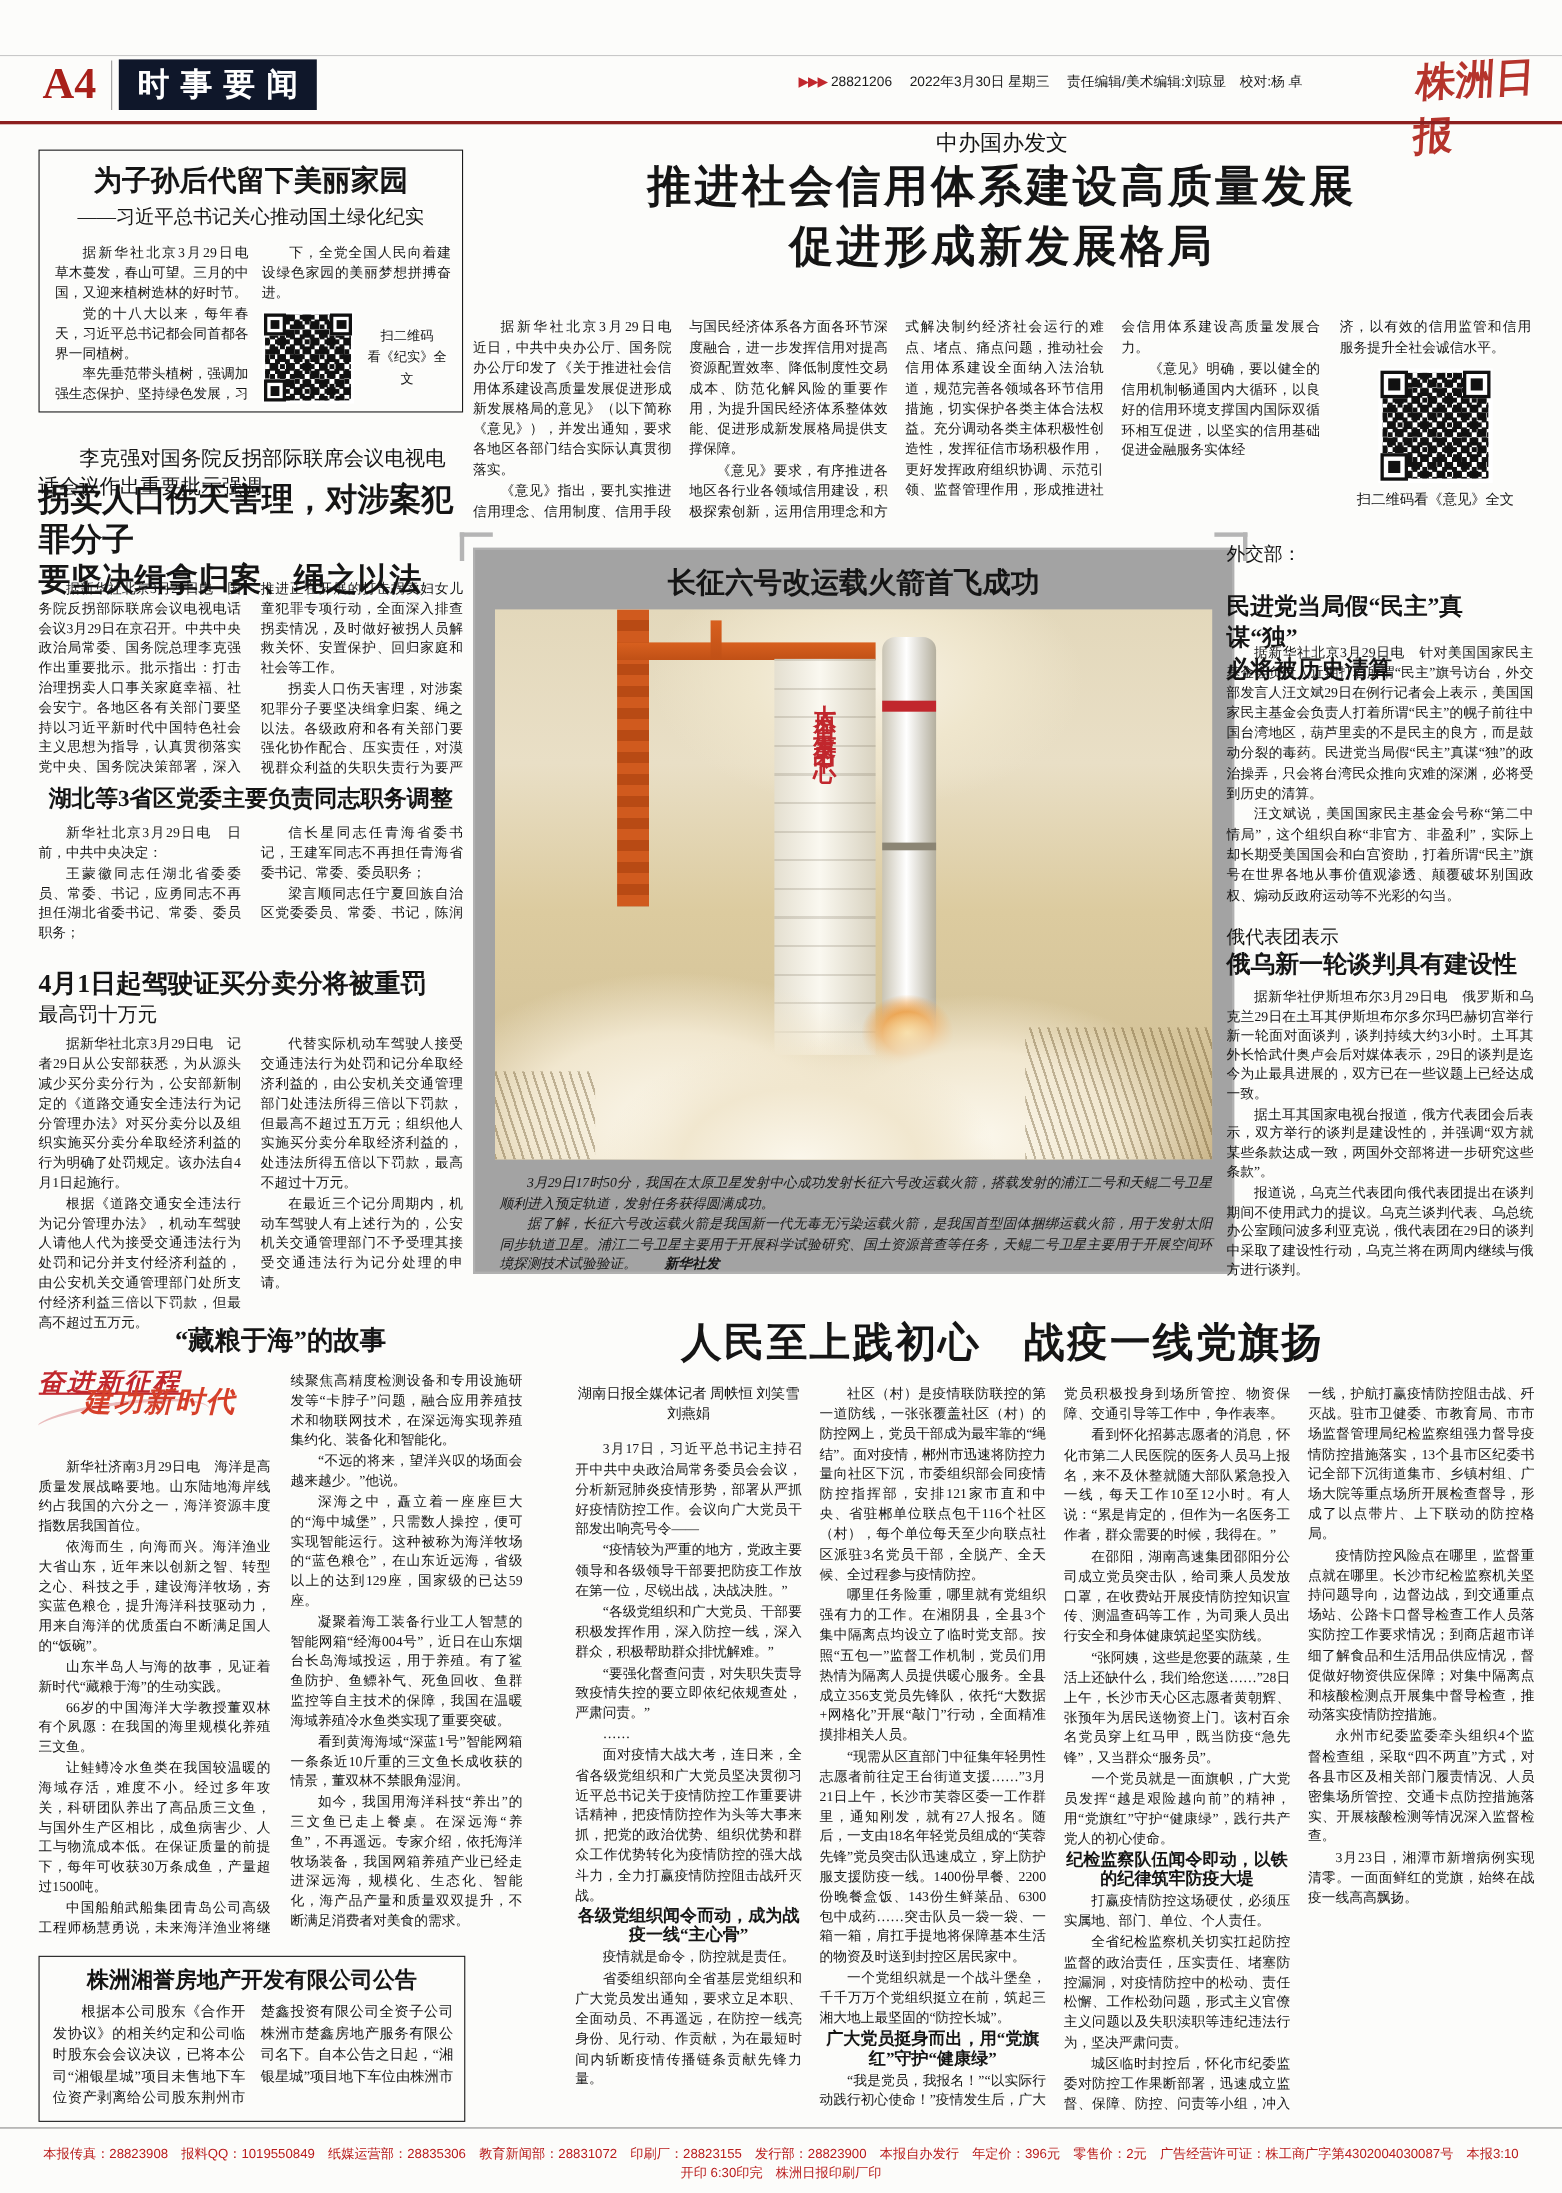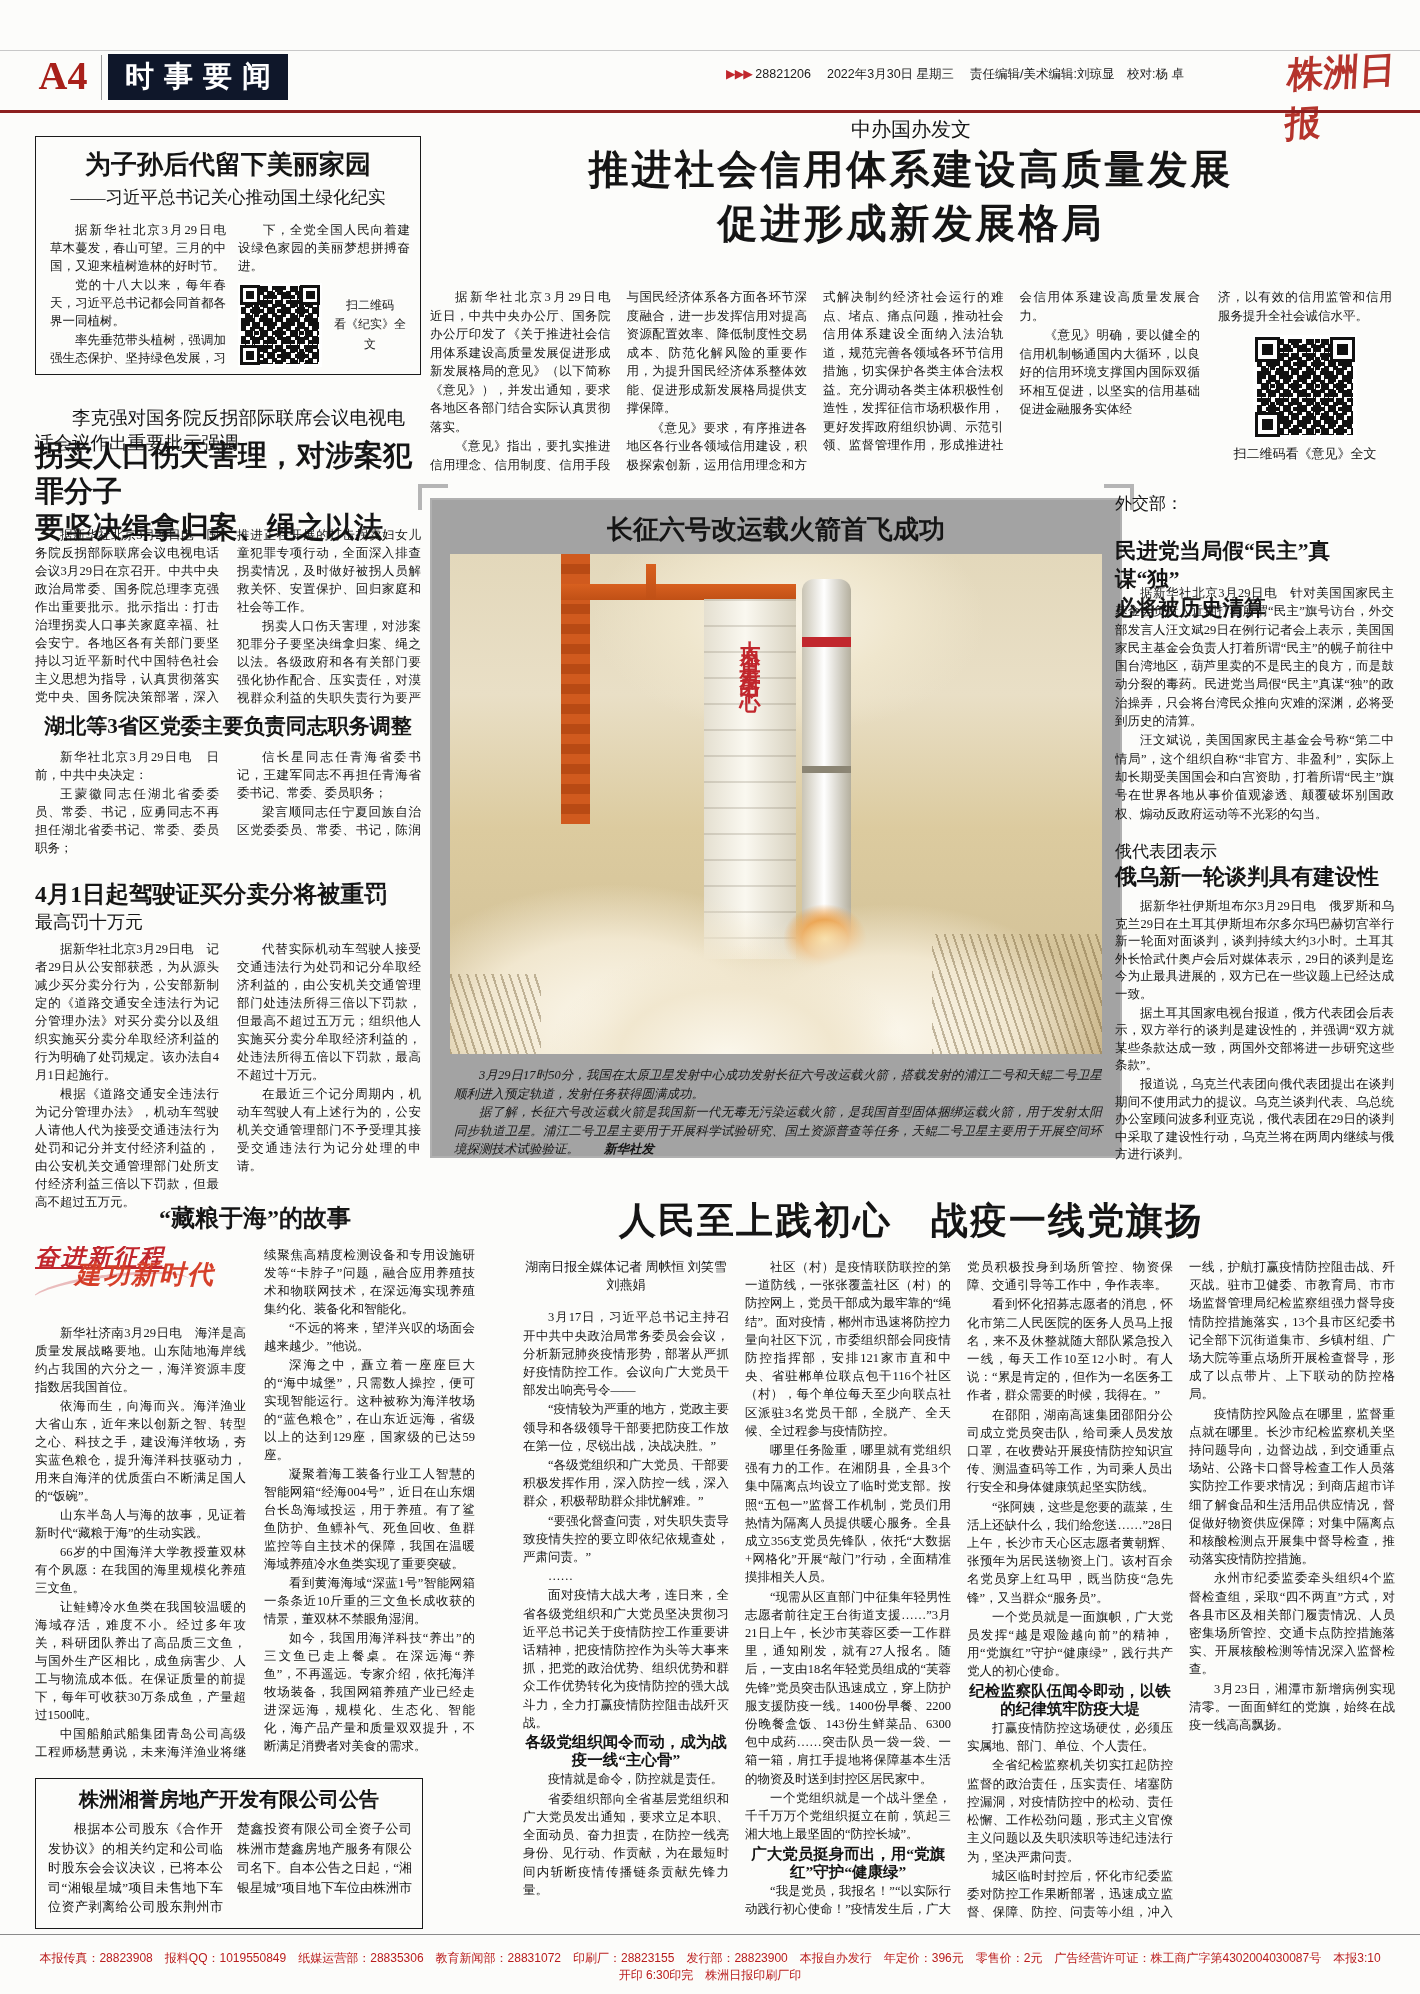--- a/index.html
+++ b/index.html
@@ -228,21 +228,21 @@
     <p class="byline">湖南日报全媒体记者 周帙恒 刘笑雪 刘燕娟</p>
     <div class="flow">
         <p>3月17日，习近平总书记主持召开中共中央政治局常务委员会会议，分析新冠肺炎疫情形势，部署从严抓好疫情防控工作。会议向广大党员干部发出响亮号令——</p>
         <p>“疫情较为严重的地方，党政主要领导和各级领导干部要把防疫工作放在第一位，尽锐出战，决战决胜。”</p>
         <p>“各级党组织和广大党员、干部要积极发挥作用，深入防控一线，深入群众，积极帮助群众排忧解难。”</p>
         <p>“要强化督查问责，对失职失责导致疫情失控的要立即依纪依规查处，严肃问责。”</p>
         <p class="ellipsis-p">……</p>
         <p>面对疫情大战大考，连日来，全省各级党组织和广大党员坚决贯彻习近平总书记关于疫情防控工作重要讲话精神，把疫情防控作为头等大事来抓，把党的政治优势、组织优势和群众工作优势转化为疫情防控的强大战斗力，全力打赢疫情防控阻击战歼灭战。</p>
         <p class="subhead">各级党组织闻令而动，成为战疫一线“主心骨”</p>
         <p>疫情就是命令，防控就是责任。</p>
-        <p>省委组织部向全省基层党组织和广大党员发出通知，要求立足本职、全面动员、奋力担责，在防控一线亮身份、见行动、作贡献，为在最短时间内斩断疫情传播链条贡献先锋力量。</p>
+        <p>省委组织部向全省基层党组织和广大党员发出通知，要求立足本职、全面动员、不再遥远，在防控一线亮身份、见行动、作贡献，为在最短时间内斩断疫情传播链条贡献先锋力量。</p>
         <p>社区（村）是疫情联防联控的第一道防线，一张张覆盖社区（村）的防控网上，党员干部成为最牢靠的“绳结”。面对疫情，郴州市迅速将防控力量向社区下沉，市委组织部会同疫情防控指挥部，安排121家市直和中央、省驻郴单位联点包干116个社区（村），每个单位每天至少向联点社区派驻3名党员干部，全脱产、全天候、全过程参与疫情防控。</p>
         <p>哪里任务险重，哪里就有党组织强有力的工作。在湘阴县，全县3个集中隔离点均设立了临时党支部。按照“五包一”监督工作机制，党员们用热情为隔离人员提供暖心服务。全县成立356支党员先锋队，依托“大数据+网格化”开展“敲门”行动，全面精准摸排相关人员。</p>
         <p>“现需从区直部门中征集年轻男性志愿者前往定王台街道支援……”3月21日上午，长沙市芙蓉区委一工作群里，通知刚发，就有27人报名。随后，一支由18名年轻党员组成的“芙蓉先锋”党员突击队迅速成立，穿上防护服支援防疫一线。1400份早餐、2200份晚餐盒饭、143份生鲜菜品、6300包中成药……突击队员一袋一袋、一箱一箱，肩扛手提地将保障基本生活的物资及时送到封控区居民家中。</p>
         <p>一个党组织就是一个战斗堡垒，千千万万个党组织挺立在前，筑起三湘大地上最坚固的“防控长城”。</p>
         <p class="subhead">广大党员挺身而出，用“党旗红”守护“健康绿”</p>
         <p>“我是党员，我报名！”“以实际行动践行初心使命！”疫情发生后，广大党员积极投身到场所管控、物资保障、交通引导等工作中，争作表率。</p>
         <p>看到怀化招募志愿者的消息，怀化市第二人民医院的医务人员马上报名，来不及休整就随大部队紧急投入一线，每天工作10至12小时。有人说：“累是肯定的，但作为一名医务工作者，群众需要的时候，我得在。”</p>
         <p>在邵阳，湖南高速集团邵阳分公司成立党员突击队，给司乘人员发放口罩，在收费站开展疫情防控知识宣传、测温查码等工作，为司乘人员出行安全和身体健康筑起坚实防线。</p>
         <p>“张阿姨，这些是您要的蔬菜，生活上还缺什么，我们给您送……”28日上午，长沙市天心区志愿者黄朝辉、张预年为居民送物资上门。该村百余名党员穿上红马甲，既当防疫“急先锋”，又当群众“服务员”。</p>
         <p>一个党员就是一面旗帜，广大党员发挥“越是艰险越向前”的精神，用“党旗红”守护“健康绿”，践行共产党人的初心使命。</p>

